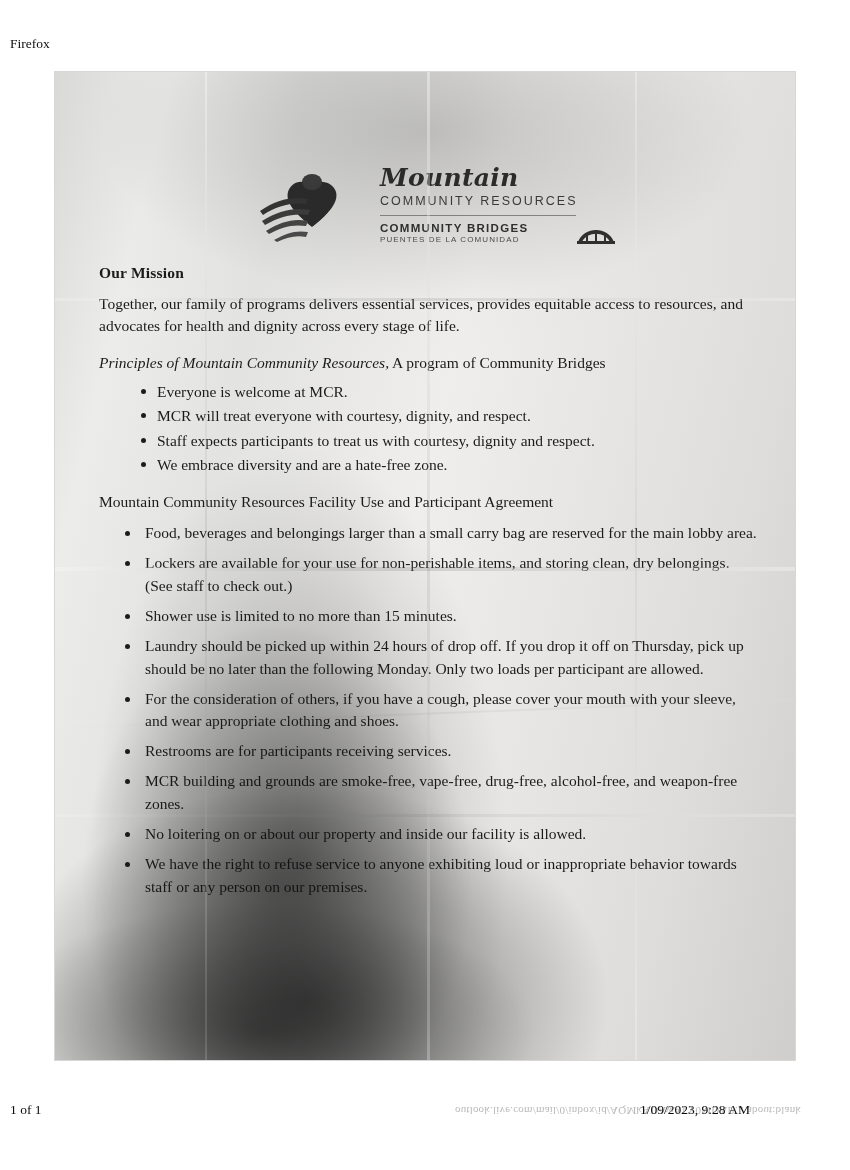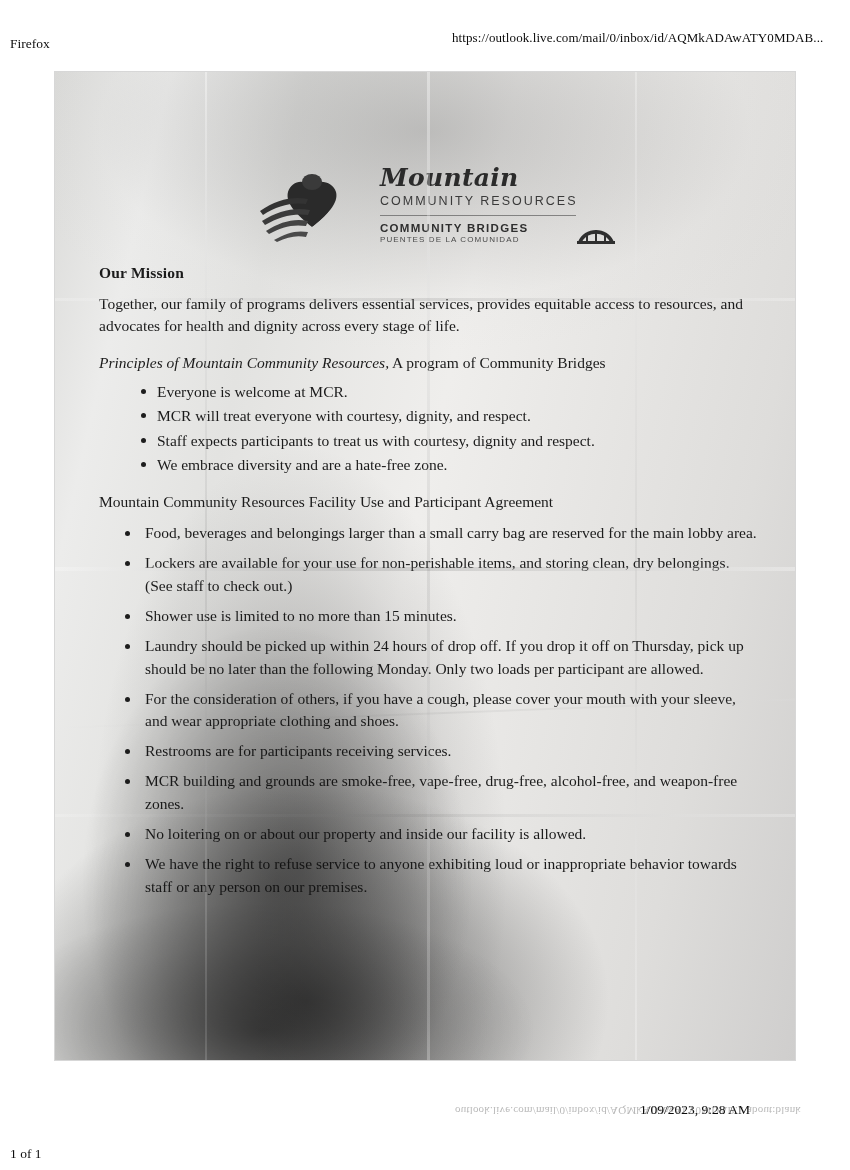--- a/index.html
+++ b/index.html
@@ -44,21 +44,20 @@
     bottom: 48px;
     left: 0;
     width: 850px;
     height: 20px;
     font-size: 13.5px;
     color: #0d0d0d;
   }
   .print-footer .pf-left {
     position: absolute;
     left: 10px;
-    margin-top: 44px;
   }
   .print-footer .pf-center {
     position: absolute;
     left: 455px;
     top: 3px;
     font-size: 11px;
     color: #b9b9b9;
     transform: scaleY(-1);
     letter-spacing: 0.2px;
   }
@@ -263,21 +262,20 @@
       radial-gradient(ellipse 250px 330px at 30% 82%, rgba(40,40,40,0.42) 0%, rgba(70,70,70,0.18) 52%, rgba(255,255,255,0) 78%),
       radial-gradient(ellipse 340px 160px at 28% 97%, rgba(25,25,25,0.5) 0%, rgba(90,90,90,0.18) 55%, rgba(255,255,255,0) 80%);
     mix-blend-mode: multiply;
   }
 </style>
 </head>
 <body>
 
 <div class="print-header">
   <span class="ph-left">Firefox</span>
-  <span class="ph-right">https://outlook.live.com/mail/0/inbox/id/AQMkADAwATY0MDAB...</span>
 </div>
 
 <div class="scan">
   <div class="paper-inner">
 
     <div class="logo-block">
       <svg class="logo-heart" viewBox="0 0 130 80">
         <g fill="#2a2a2a">
           <path d="M60 26c-6-10-22-10-26 1-4 10 6 20 19 30 13-10 23-20 19-30-3-9-13-10-12-1z" opacity="0.92"></path>
           <path d="M49 18c8-9 24-6 27 5 3 11-9 23-24 35C37 46 25 34 28 23c3-11 17-14 21-5z"></path>

